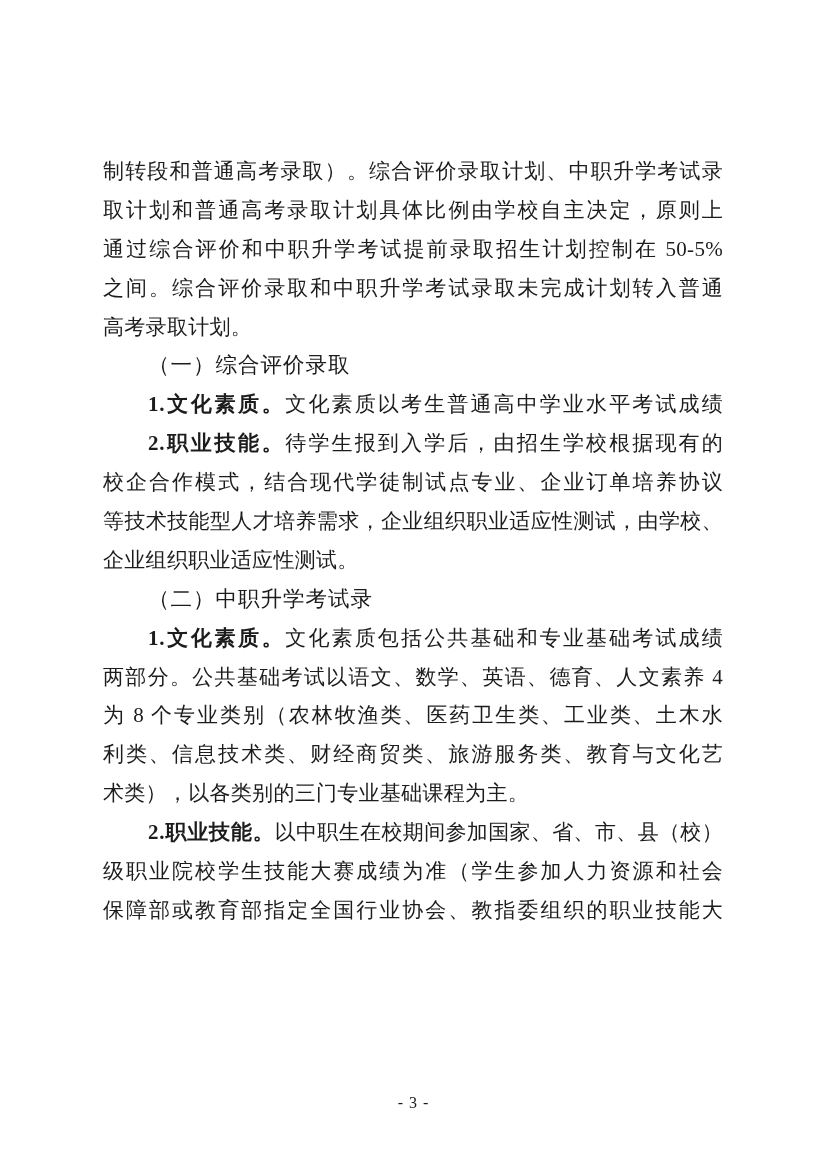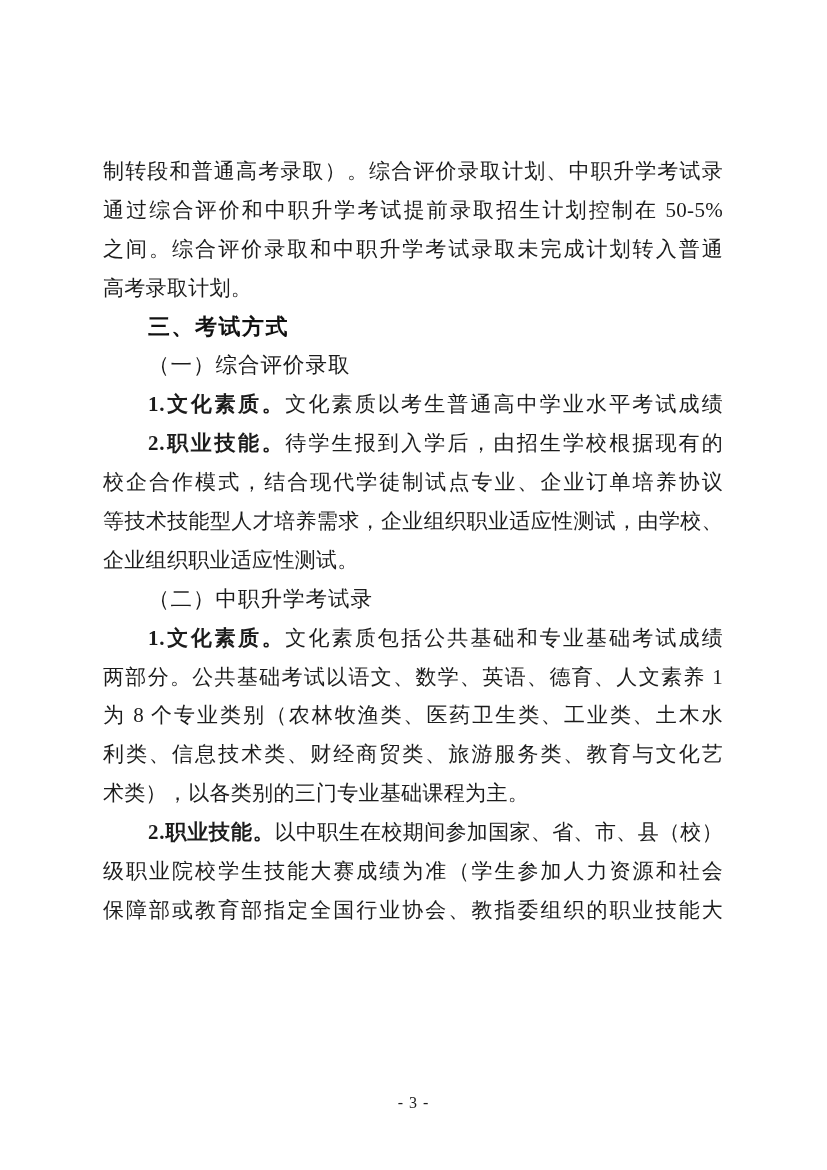--- a/index.html
+++ b/index.html
@@ -59,33 +59,33 @@
     letter-spacing: 1px;
     color: #1c1c1c;
   }
 </style>
 </head>
 <body>
 
 <div class="page">
   <div class="content">
       <div class="line body justify"><span>制转段和普通高考录取）。综合评价录取计划、中职升学考试录</span></div>
+      <div class="line body justify"><span>取计划和普通高考录取计划具体比例由学校自主决定，原则上</span></div>
       <div class="line body justify"><span>通过综合评价和中职升学考试提前录取招生计划控制在 50-5%</span></div>
       <div class="line body justify"><span>之间。综合评价录取和中职升学考试录取未完成计划转入普通</span></div>
       <div class="line body"><span>高考录取计划。</span></div>
-      <div class="line heading indent"><span>三、考试方式</span></div>
       <div class="line subheading indent"><span>（一）综合评价录取</span></div>
       <div class="line body justify indent"><span class="runin">1.文化素质。</span><span>文化素质以考生普通高中学业水平考试成绩</span></div>
       <div class="line body justify indent"><span class="runin">2.职业技能。</span><span>待学生报到入学后，由招生学校根据现有的</span></div>
       <div class="line body justify"><span>校企合作模式，结合现代学徒制试点专业、企业订单培养协议</span></div>
       <div class="line body justify"><span>等技术技能型人才培养需求，企业组织职业适应性测试，由学校、</span></div>
       <div class="line body"><span>企业组织职业适应性测试。</span></div>
       <div class="line subheading indent"><span>（二）中职升学考试录</span></div>
       <div class="line body justify indent"><span class="runin">1.文化素质。</span><span>文化素质包括公共基础和专业基础考试成绩</span></div>
-      <div class="line body justify"><span>两部分。公共基础考试以语文、数学、英语、德育、人文素养 1</span></div>
+      <div class="line body justify"><span>两部分。公共基础考试以语文、数学、英语、德育、人文素养 4</span></div>
       <div class="line body justify"><span>为 8 个专业类别（农林牧渔类、医药卫生类、工业类、土木水</span></div>
       <div class="line body justify"><span>利类、信息技术类、财经商贸类、旅游服务类、教育与文化艺</span></div>
       <div class="line body"><span>术类），以各类别的三门专业基础课程为主。</span></div>
       <div class="line body justify indent"><span class="runin">2.职业技能。</span><span>以中职生在校期间参加国家、省、市、县（校）</span></div>
       <div class="line body justify"><span>级职业院校学生技能大赛成绩为准（学生参加人力资源和社会</span></div>
       <div class="line body justify"><span>保障部或教育部指定全国行业协会、教指委组织的职业技能大</span></div>
     </div>
   <div class="footer">- 3 -</div>
 </div>
 

